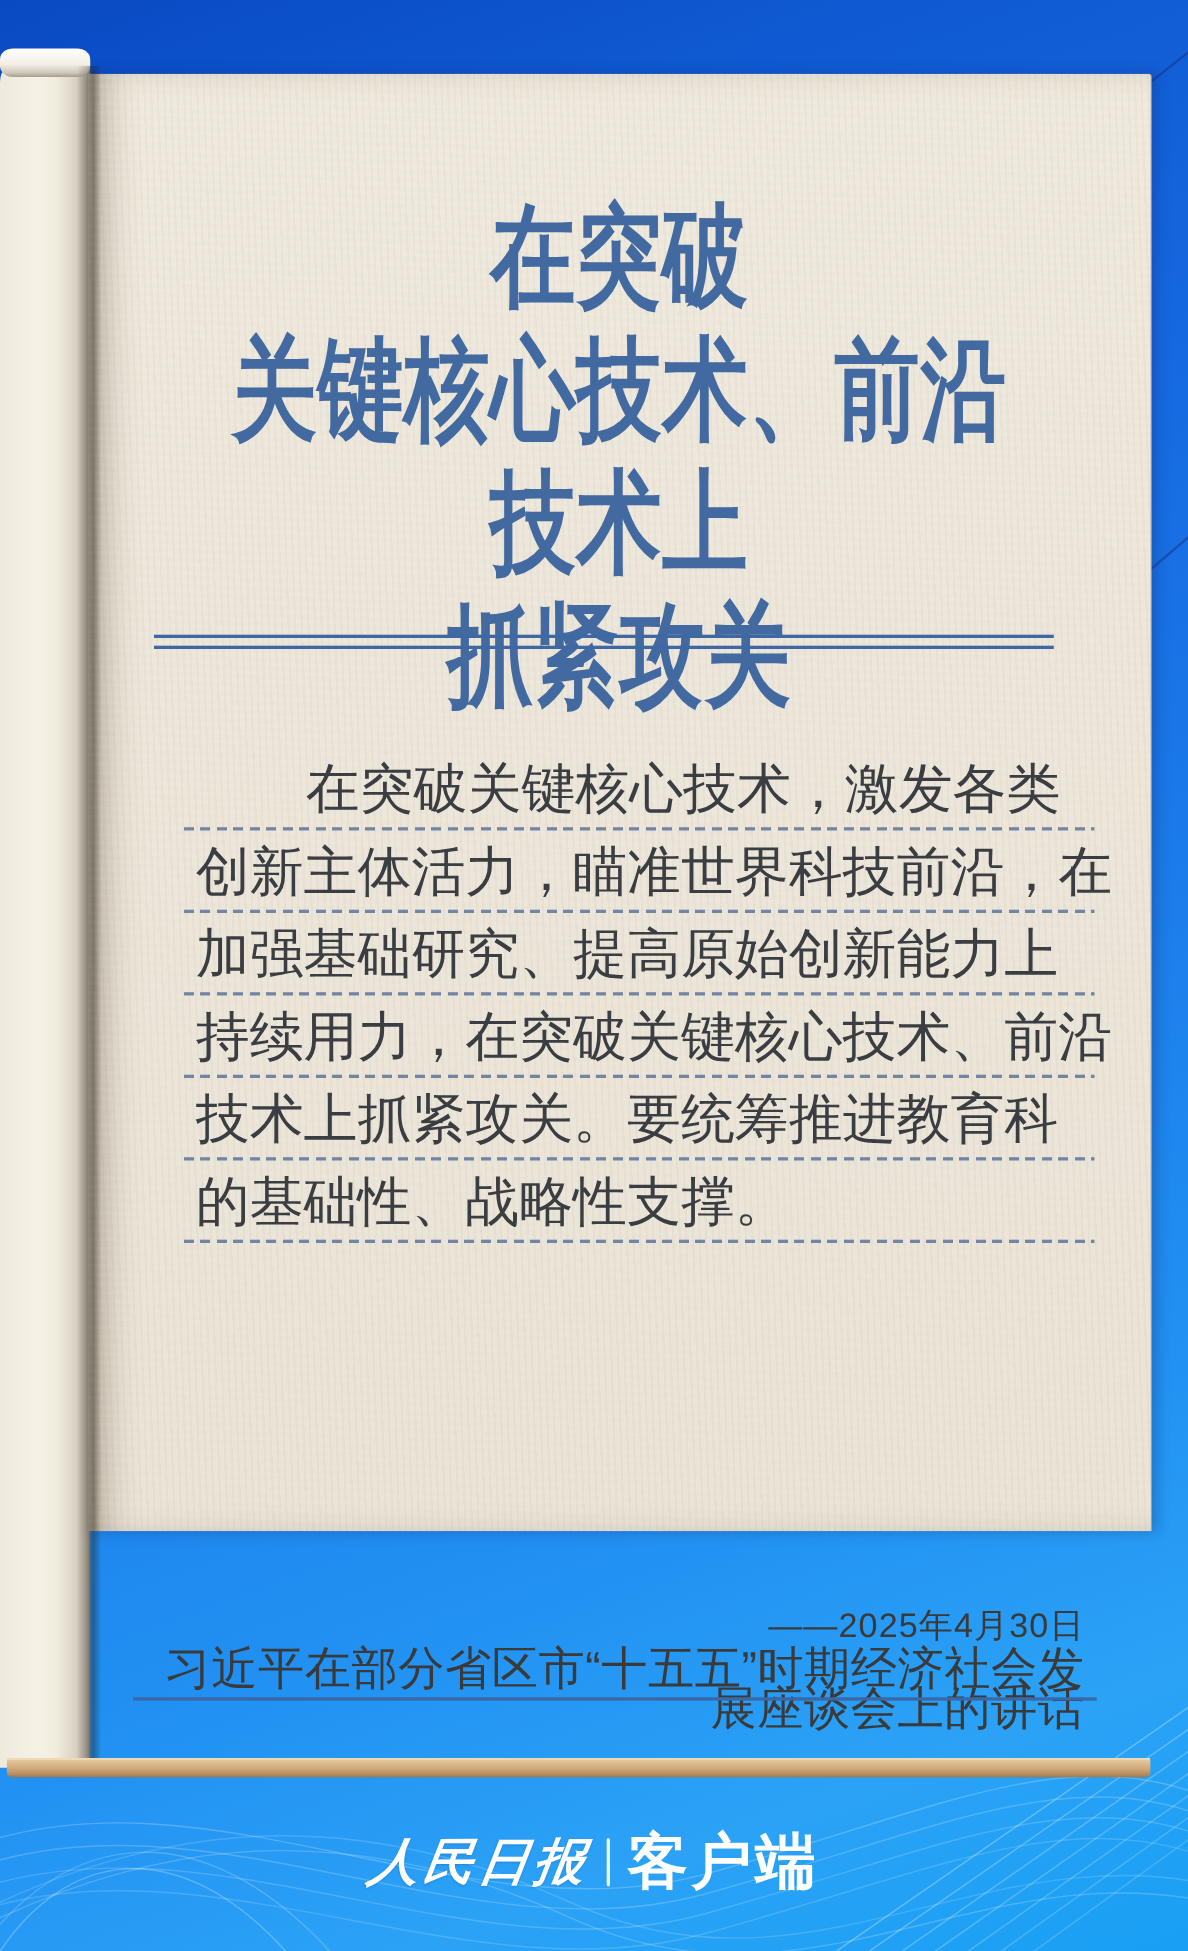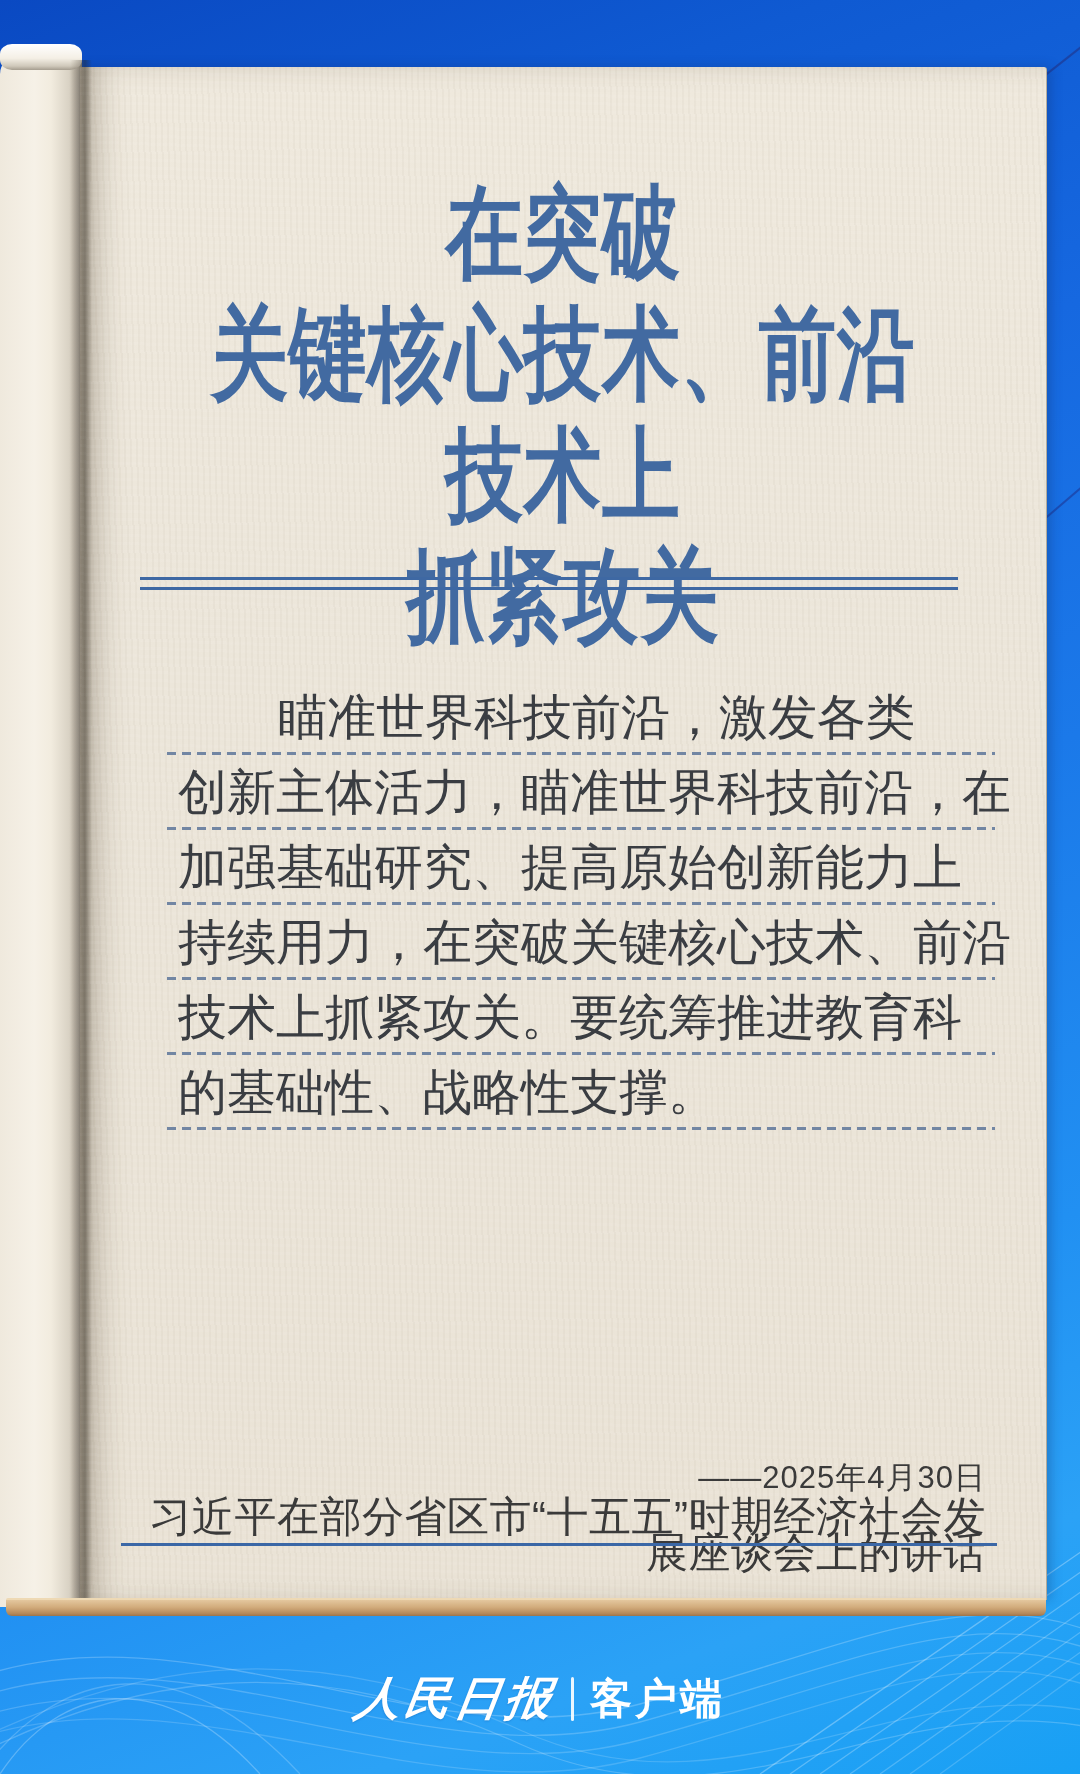--- a/index.html
+++ b/index.html
@@ -16,21 +16,21 @@
     position:absolute;left:0;top:56px;width:82px;height:1551px;z-index:1;
     background:linear-gradient(to right,#efe9dd 0%,#f6f1e7 42%,#f2ecdf 62%,#d9d2c4 84%,#b4ac9e 96%,#968e80 100%);
     border-top-left-radius:18px;
   }
   .curl-roll{
     position:absolute;top:-12px;left:0;width:100%;height:26px;
     background:linear-gradient(180deg,#ffffff 0%,#f4efe5 55%,#cfc8ba 85%,#a59d8f 100%);
     border-radius:12px/10px;
   }
   .page{
-    position:absolute;left:80px;top:67px;width:966px;height:1533px;z-index:1;
+    position:absolute;left:80px;top:67px;width:966px;height:1325px;z-index:1;
     background:linear-gradient(180deg,#efe9dd 0%,#ece6da 40%,#eae3d6 100%);
     border-radius:0 3px 0 0;
     border-right:1px solid rgba(110,100,80,.45);
     box-shadow:4px 0 12px rgba(15,45,110,.30), inset 26px 0 34px -16px rgba(80,65,45,.50);
   }
   .page-texture{position:absolute;inset:0;pointer-events:none;
     background:
       repeating-linear-gradient(88deg,rgba(120,105,80,.045) 0 2px,transparent 2px 6px),
       repeating-linear-gradient(2deg,rgba(255,255,255,.05) 0 3px,transparent 3px 8px);
   }
@@ -66,21 +66,21 @@
   .attr{position:absolute;top:1392px;left:40px;right:60px;text-align:right;color:#3a3a3a;}
   .attr-date{font-size:31px;line-height:38px;letter-spacing:1px;}
   .attr-source{font-size:42px;line-height:36px;letter-spacing:.5px;margin-top:2px;}
   .attr-rule{position:absolute;top:1476px;left:41px;width:876px;height:3px;background:#3a67a6;}
   
   .brand{position:absolute;left:50%;transform:translateX(-50%);bottom:44px;z-index:3;
     display:flex;align-items:center;gap:16px;color:#ffffff;}
   .brand-script{font-family:"Liberation Serif","DejaVu Serif",serif;font-style:italic;font-weight:700;
     font-size:46px;letter-spacing:4px;transform:skewX(-8deg);text-shadow:0 1px 2px rgba(0,60,140,.25);}
   .brand-divider{width:3px;height:44px;background:rgba(255,255,255,.9);border-radius:2px;}
-  .brand-suffix{font-weight:800;font-size:42px;letter-spacing:3px;}
+  .brand-suffix{font-weight:800;font-size:55px;letter-spacing:3px;}
 </style>
 </head>
 <body>
 
 <svg class="bg-waves" width="1080" height="430" viewBox="0 0 1080 430">
   <g stroke="#ffffff" fill="none" stroke-width="1.3">
     <path d="M-40,340 C180,250 420,420 640,360 S980,230 1120,300" stroke-opacity=".22"></path>
     <path d="M-40,360 C180,272 420,438 640,378 S980,250 1120,318" stroke-opacity=".20"></path>
     <path d="M-40,380 C180,294 420,456 640,396 S980,270 1120,336" stroke-opacity=".18"></path>
     <path d="M-40,400 C180,316 420,474 640,414 S980,290 1120,354" stroke-opacity=".16"></path>
@@ -114,21 +114,21 @@
 
   <div class="title-block">
     <div>在突破</div>
     <div>关键核心技术、前沿技术上</div>
     <div>抓紧攻关</div>
   </div>
 
   <div class="title-rule"></div>
 
   <div class="body-block">
-    <div class="body-line indent">瞄准世界科技前沿，激发各类</div>
+    <div class="body-line indent">在突破关键核心技术，激发各类</div>
     <div class="body-line">创新主体活力，瞄准世界科技前沿，在</div>
     <div class="body-line">加强基础研究、提高原始创新能力上</div>
     <div class="body-line">持续用力，在突破关键核心技术、前沿</div>
     <div class="body-line">技术上抓紧攻关。要统筹推进教育科</div>
     <div class="body-line">的基础性、战略性支撑。</div>
   </div>
 
   <div class="attr">
     <div class="attr-date">——2025年4月30日</div>
     <div class="attr-source">习近平在部分省区市“十五五”时期经济社会发展座谈会上的讲话</div>

